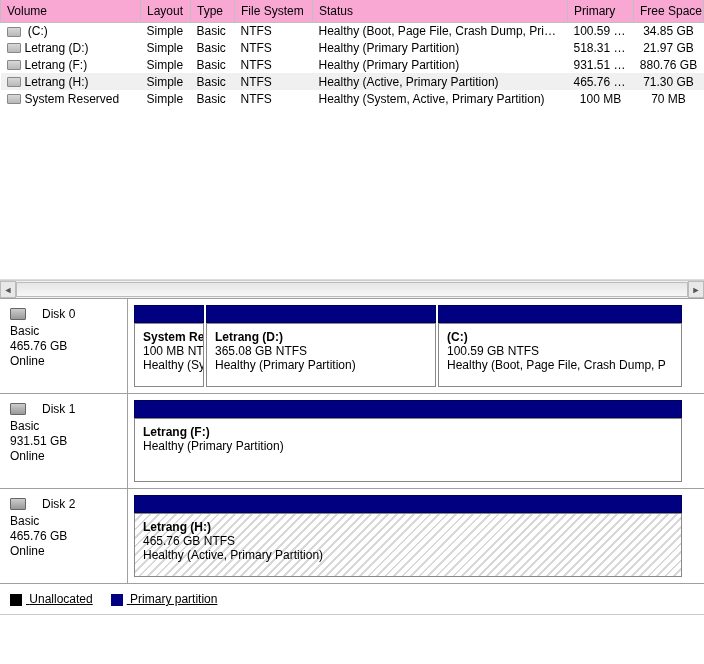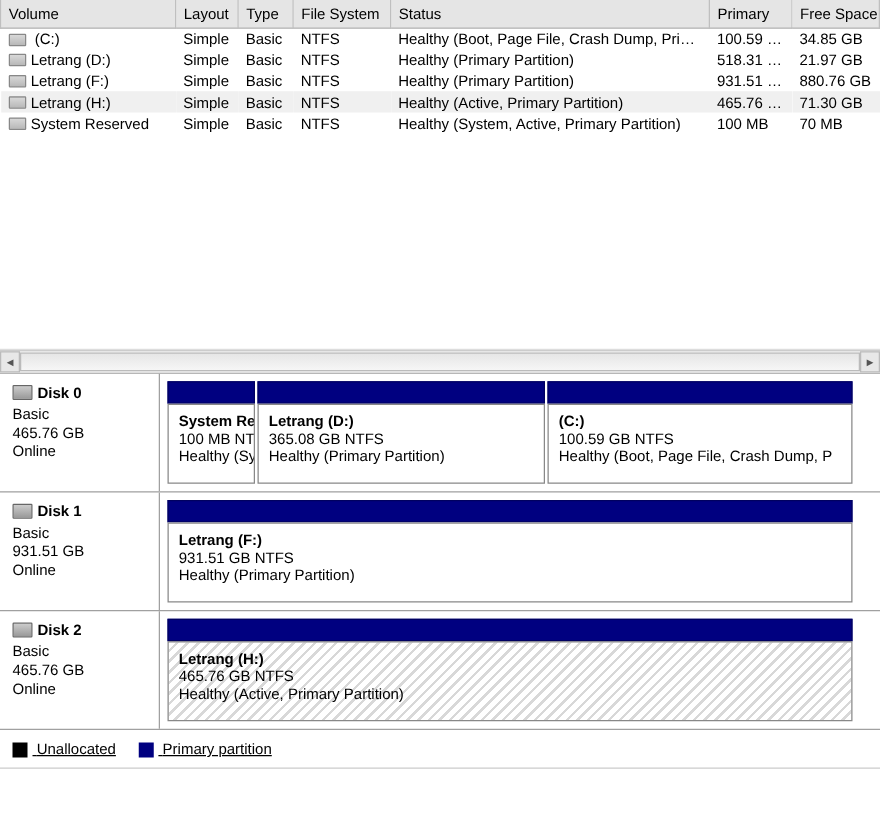--- a/index.html
+++ b/index.html
@@ -12,21 +12,21 @@
     height: 664px;
     overflow: hidden;
     color: #000;
   }
   .volume-table {
     border-collapse: collapse;
     width: 100%;
     table-layout: fixed;
   }
   .volume-table th {
-    background: #e5e5e5;
+    background: #f9a8d4;
     border: 1px solid #bfbfbf;
     border-top: none;
     text-align: left;
     padding: 2px 6px;
     font-weight: normal;
     height: 22px;
     overflow: hidden;
     white-space: nowrap;
   }
   .volume-table td {
@@ -93,22 +93,22 @@
     min-width: 128px;
     padding: 8px 8px 8px 10px;
     border-right: 1px solid #a0a0a0;
     display: flex;
     flex-direction: column;
     gap: 1px;
   }
   .disk-hdr {
     display: flex;
     align-items: center;
-    gap: 4px;
-    font-weight: bold;
+    gap: 16px;
+    font-weight: normal;
     margin-bottom: 2px;
   }
   .disk-icon {
     display: inline-block;
     width: 16px;
     height: 12px;
     background: linear-gradient(#ccc,#999);
     border: 1px solid #666;
     border-radius: 1px;
   }
@@ -154,21 +154,21 @@
   }
   .swatch {
     display: inline-block;
     width: 12px;
     height: 12px;
     vertical-align: middle;
     margin-right: 4px;
   }
   .swatch.black { background: #000; }
   .swatch.navy  { background: #000080; }
-  .num { text-align: left; padding-right: 10px; }
+  .num { text-align: center; padding-right: 10px; }
 </style>
 </head>
 <body>
 
 <div class="top-panel">
   <table class="volume-table">
     <colgroup>
       <col style="width:140px">
         <col style="width:50px">
         <col style="width:44px">
@@ -290,21 +290,20 @@
         <div>931.51 GB</div>
         <div>Online</div>
       </div>
       <div class="disk-parts">
         <div class="parts-strip">
           <div class="strip-seg" style="width: 548px;"></div>
         </div>
         <div class="parts-boxes">
           <div class="part-box" style="width: 548px;">
             <div class="part-name">Letrang  (F:)</div>
-            <div>931.51 GB NTFS</div>
             <div>Healthy (Primary Partition)</div>
           </div>
         </div>
       </div>
     </div>
     <div class="disk-row" style="min-height: 95px;">
       <div class="disk-label">
         <div class="disk-hdr">
           <span class="disk-icon"></span>
           <span>Disk 2</span>

